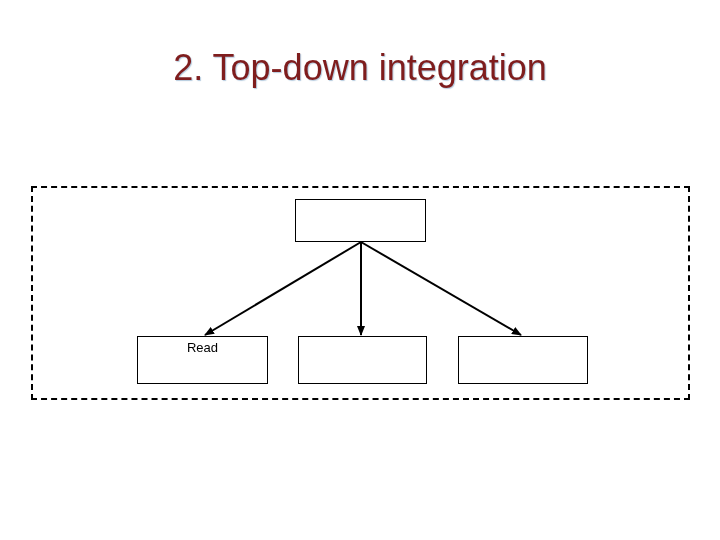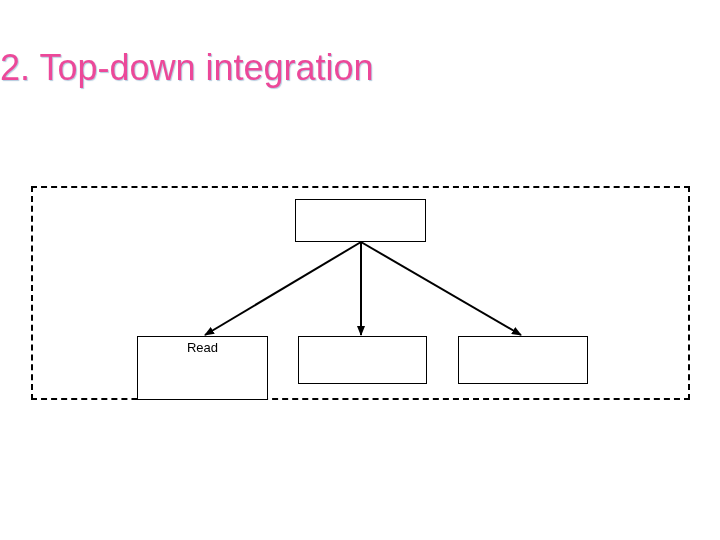--- a/index.html
+++ b/index.html
@@ -20,25 +20,25 @@
     top: 0;
     width: 720px;
     height: 540px;
     background: #ffffff;
   }
   #slide-title {
     position: absolute;
     left: 0;
     top: 48px;
     width: 720px;
-    text-align: left;
+    text-align: center;
     font-size: 36px;
     font-weight: normal;
     letter-spacing: 0px;
-    color: #ec4899;
+    color: #7f1d1d;
     text-shadow: 1px 1px 1px rgba(120,160,195,0.55);
     white-space: nowrap;
     line-height: 1.1;
   }
   #dashed-container {
     position: absolute;
     left: 31px;
     top: 186px;
     width: 659px;
     height: 214px;
@@ -55,21 +55,21 @@
   #node-root {
     left: 295px;
     top: 199px;
     width: 131px;
     height: 43px;
   }
   #node-left {
     left: 137px;
     top: 336px;
     width: 131px;
-    height: 64px;
+    height: 48px;
   }
   #node-middle {
     left: 298px;
     top: 336px;
     width: 129px;
     height: 48px;
   }
   #node-right {
     left: 458px;
     top: 336px;

